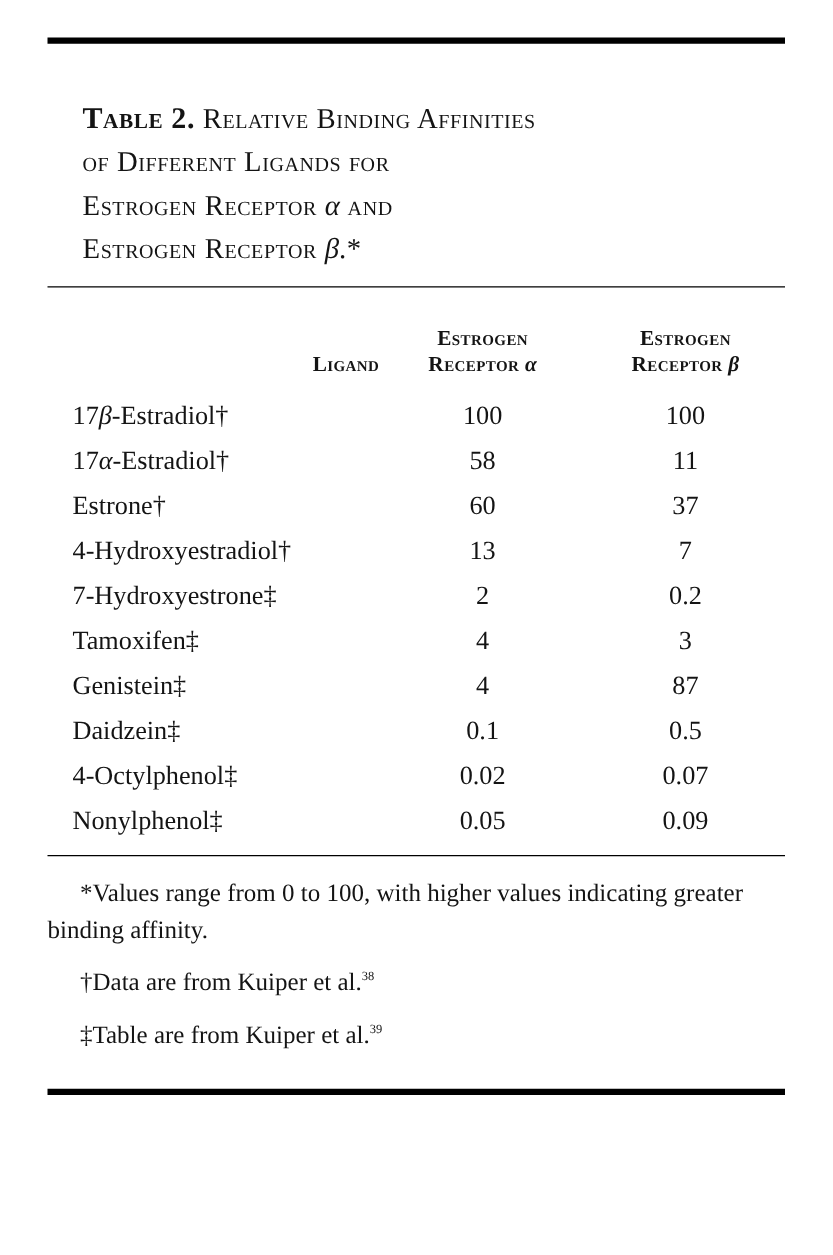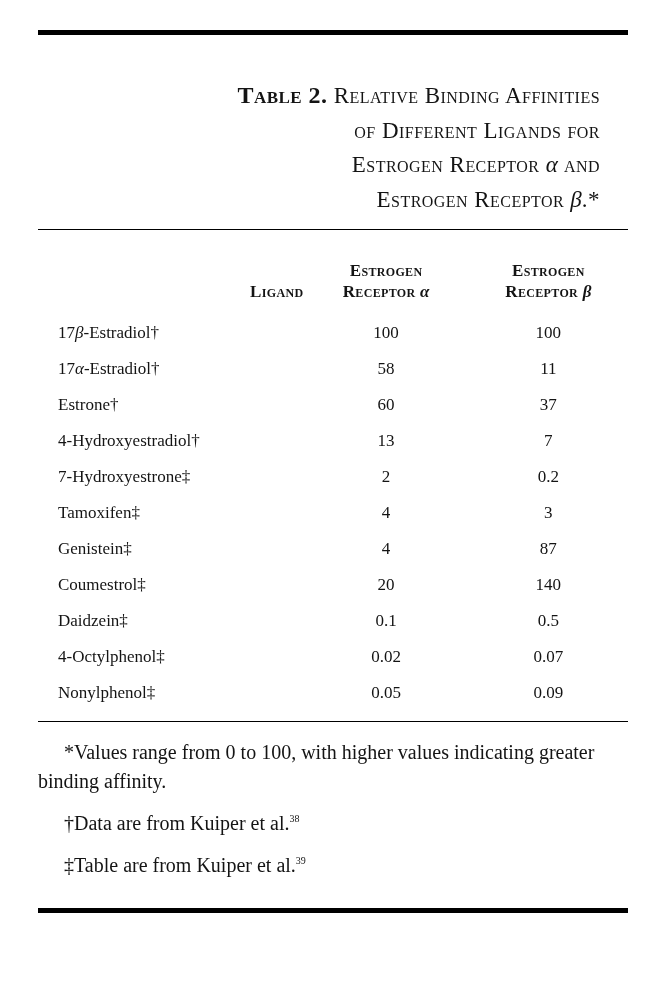--- a/index.html
+++ b/index.html
@@ -11,21 +11,21 @@
     background: #ffffff;
     font-family: "Liberation Serif", "DejaVu Serif", serif;
     color: #141414;
     overflow: hidden;
   }
   .rule { width: 100%; }
   .rule.heavy { height: 5px; background: #000; }
   .rule.thin { height: 1px; background: #000; }
 
   .title {
-    text-align: right;
+    text-align: left;
     font-variant: small-caps;
     font-size: 23px;
     line-height: 1.5;
     margin: 42px 28px 12px;
     letter-spacing: 0.02em;
   }
   .title .tbl-label { font-weight: bold; font-size: 24px; }
   .greek { font-style: italic; font-variant: normal; letter-spacing: 0; }
 
   table.data { width: 100%; border-collapse: collapse; margin-top: 30px; }
@@ -33,21 +33,21 @@
     font-variant: small-caps;
     font-weight: bold;
     font-size: 17px;
     line-height: 1.25;
     vertical-align: bottom;
     padding: 0 0 12px;
     letter-spacing: 0.02em;
   }
   .th-ligand { text-align: right; padding-left: 20px; }
   .th-num { text-align: center; }
-  td { font-size: 17px; line-height: 24px; padding: 6px 0; }
+  td { font-size: 21px; line-height: 24px; padding: 6px 0; }
   .td-ligand { text-align: left; padding-left: 20px; }
   .td-num { text-align: center; }
 
   .mid-rule { margin-top: 8px; }
   .footnotes { padding-top: 16px; }
   .fn {
     margin: 0;
     font-size: 20px;
     line-height: 1.45;
     text-indent: 1.3em;
@@ -127,25 +127,20 @@
         <td class="td-ligand">Tamoxifen‡</td>
         <td class="td-num">4</td>
         <td class="td-num">3</td>
       </tr>
       <tr>
         <td class="td-ligand">Genistein‡</td>
         <td class="td-num">4</td>
         <td class="td-num">87</td>
       </tr>
       <tr>
-        <td class="td-ligand">Coumestrol‡</td>
-        <td class="td-num">20</td>
-        <td class="td-num">140</td>
-      </tr>
-      <tr>
         <td class="td-ligand">Daidzein‡</td>
         <td class="td-num">0.1</td>
         <td class="td-num">0.5</td>
       </tr>
       <tr>
         <td class="td-ligand">4-Octylphenol‡</td>
         <td class="td-num">0.02</td>
         <td class="td-num">0.07</td>
       </tr>
       <tr>

